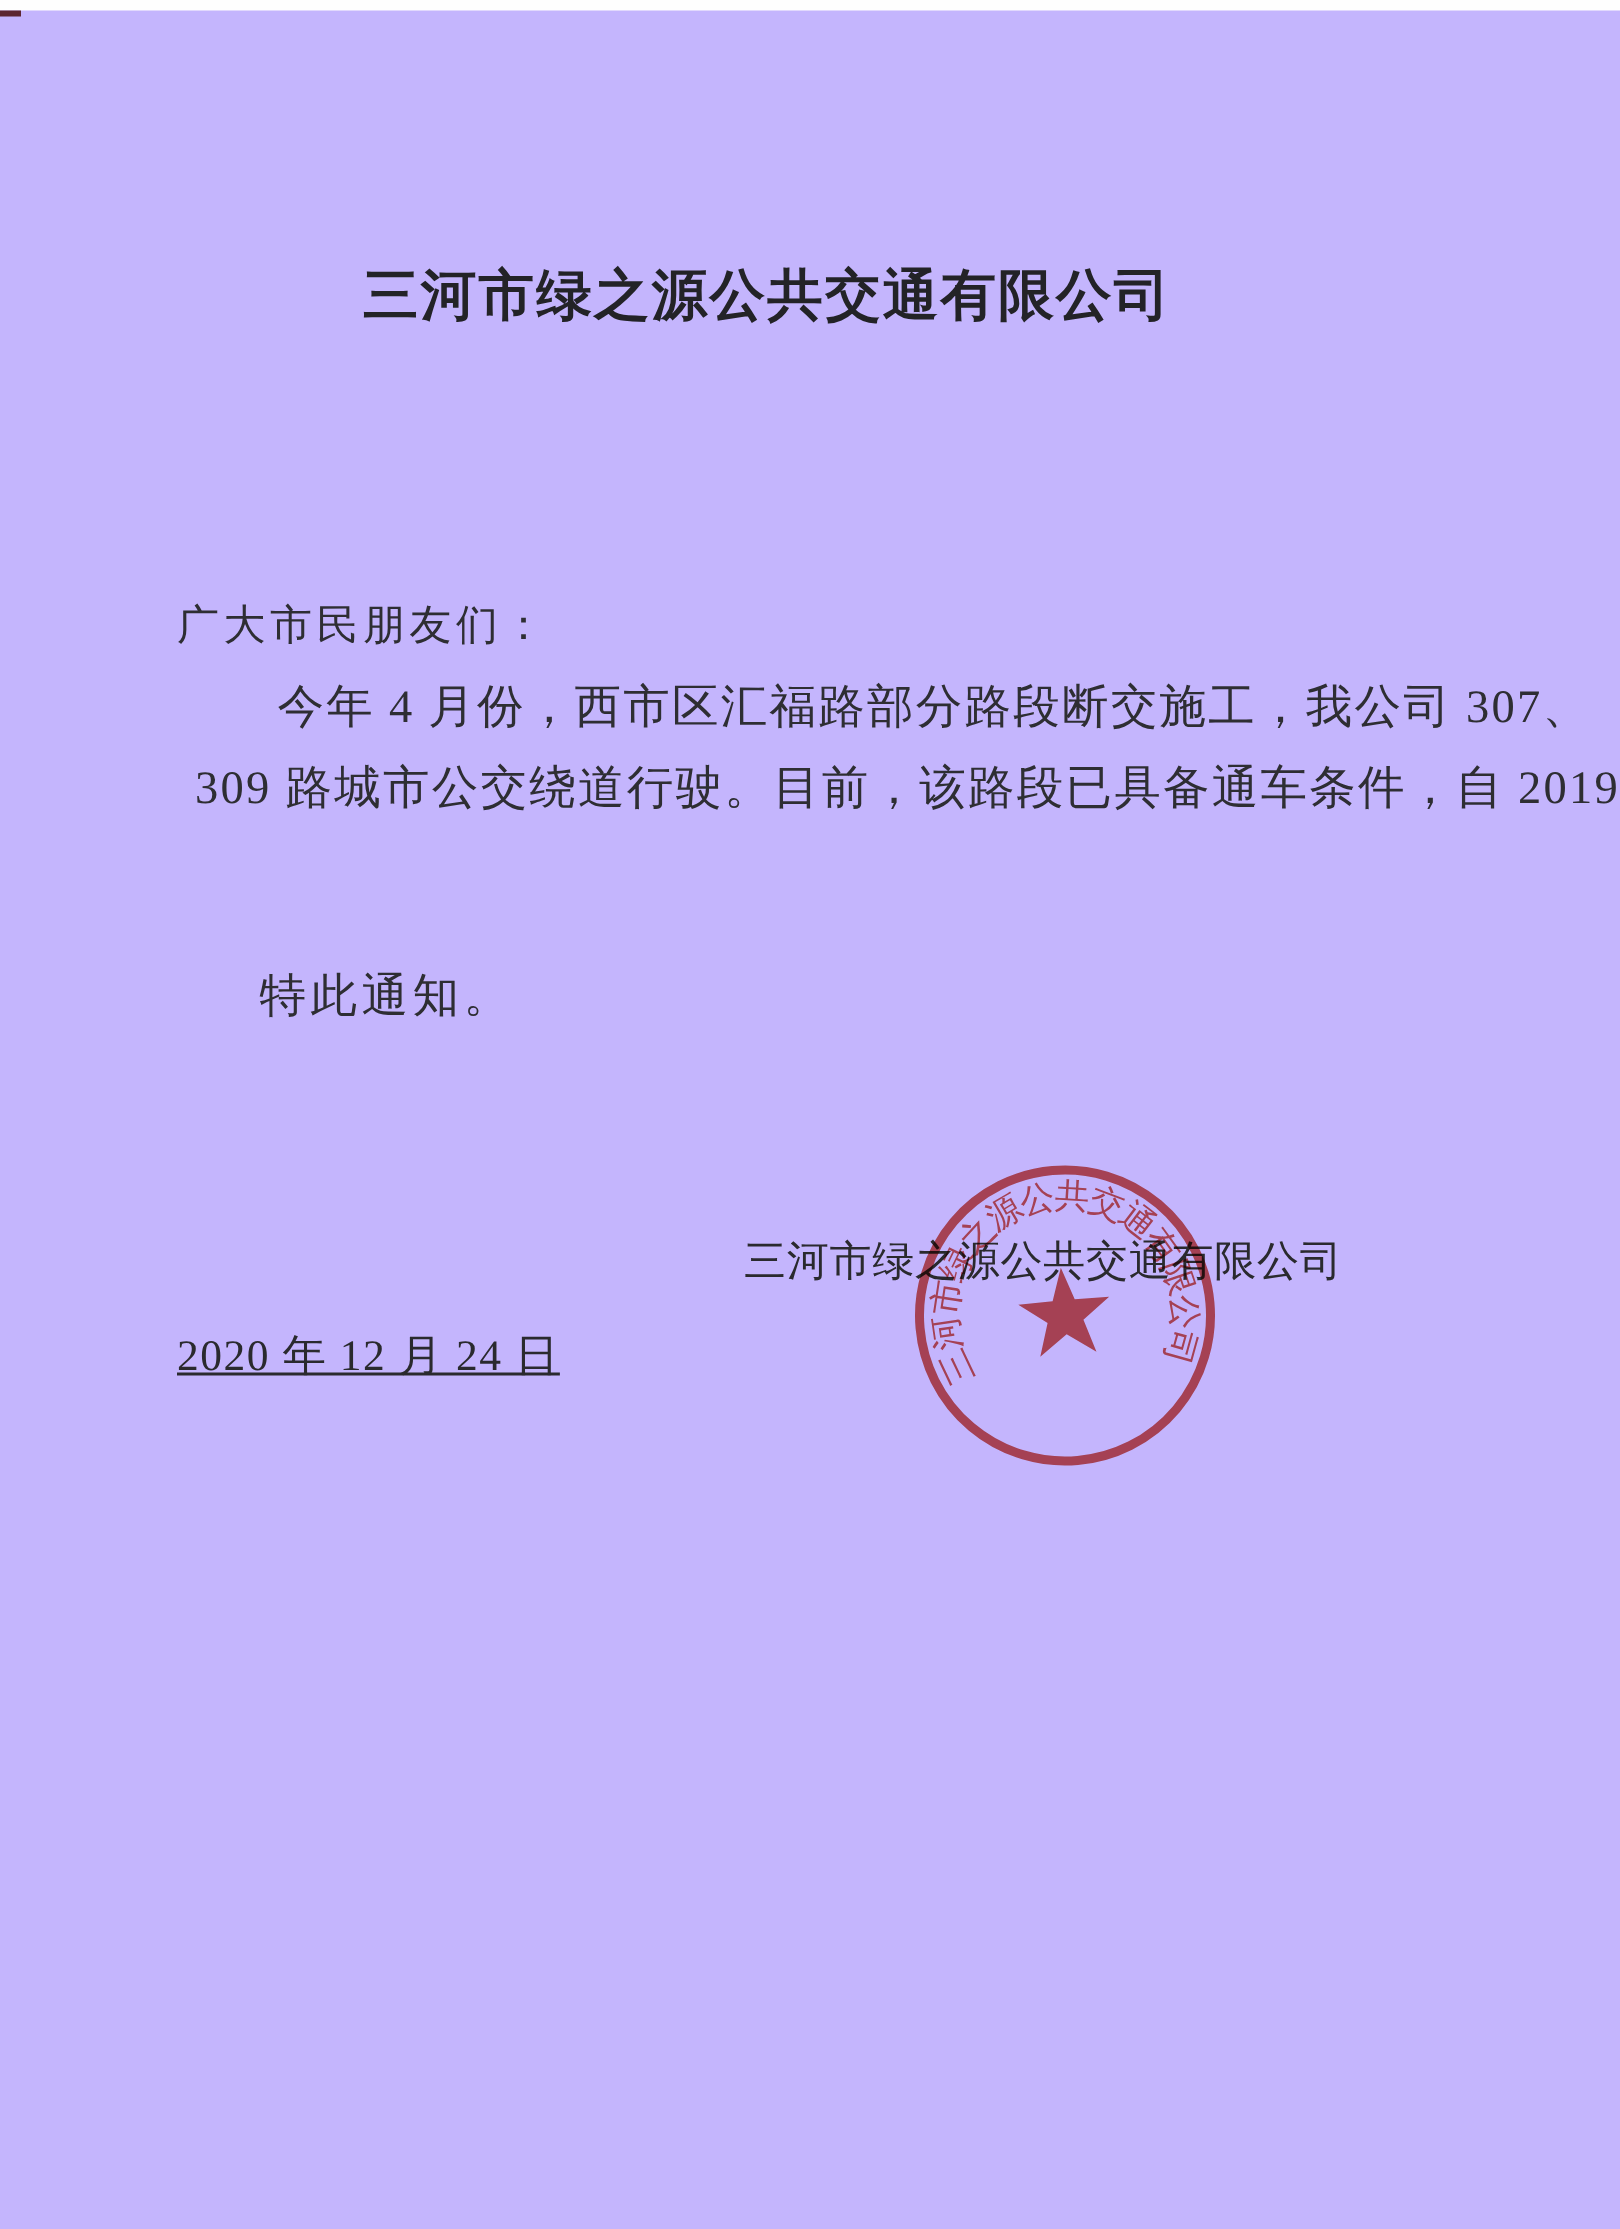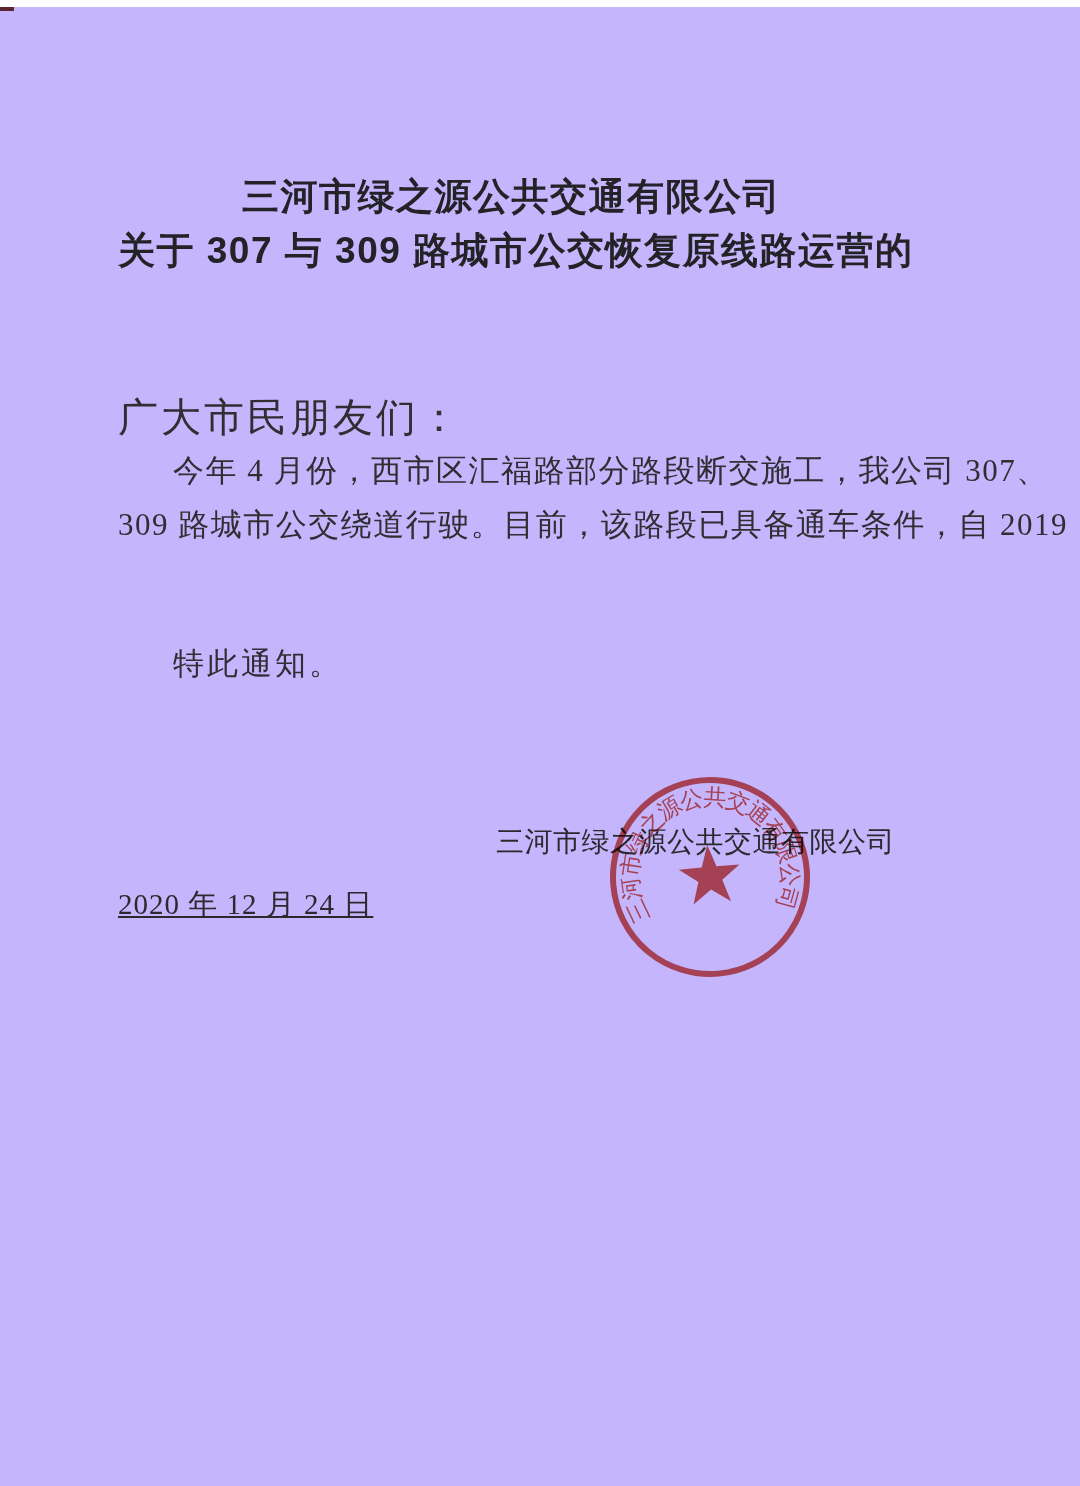--- a/index.html
+++ b/index.html
@@ -48,35 +48,35 @@
     line-height: 54px;
     letter-spacing: 1.5px;
     color: #232327;
     white-space: nowrap;
   }
 
   .salutation {
     position: absolute;
     top: 398px;
     left: 0;
-    font-size: 40px;
+    font-size: 28px;
     line-height: 40px;
     letter-spacing: 3px;
     white-space: nowrap;
   }
 
   .body-block {
     position: absolute;
     top: 444px;
     left: 0; right: 0;
     font-size: 31px;
     line-height: 54px;
     letter-spacing: 1.5px;
   }
-  .body-line { white-space: nowrap; }
+  .body-line { white-space: nowrap; margin-left: 12px; }
   .indent { text-indent: 55px; }
 
   .closing-line {
     position: absolute;
     top: 644px;
     left: 0;
     font-size: 31px;
     line-height: 40px;
     letter-spacing: 3px;
     text-indent: 55px;
@@ -126,21 +126,20 @@
 
 <div class="page">
 
   <div class="top-strip"></div>
   <div class="corner-mark"></div>
 
   <div class="doc">
 
     <div class="title-block">
       <div>三河市绿之源公共交通有限公司</div>
-      <div>关于 307 与 309 路城市公交恢复原线路运营的</div>
     </div>
 
     <div class="salutation">广大市民朋友们：</div>
 
     <div class="body-block">
       <div class="body-line indent">今年 4 月份，西市区汇福路部分路段断交施工，我公司 307、</div>
       <div class="body-line">309 路城市公交绕道行驶。目前，该路段已具备通车条件，自 2019</div>
     </div>
 
     <div class="closing-line">特此通知。</div>

